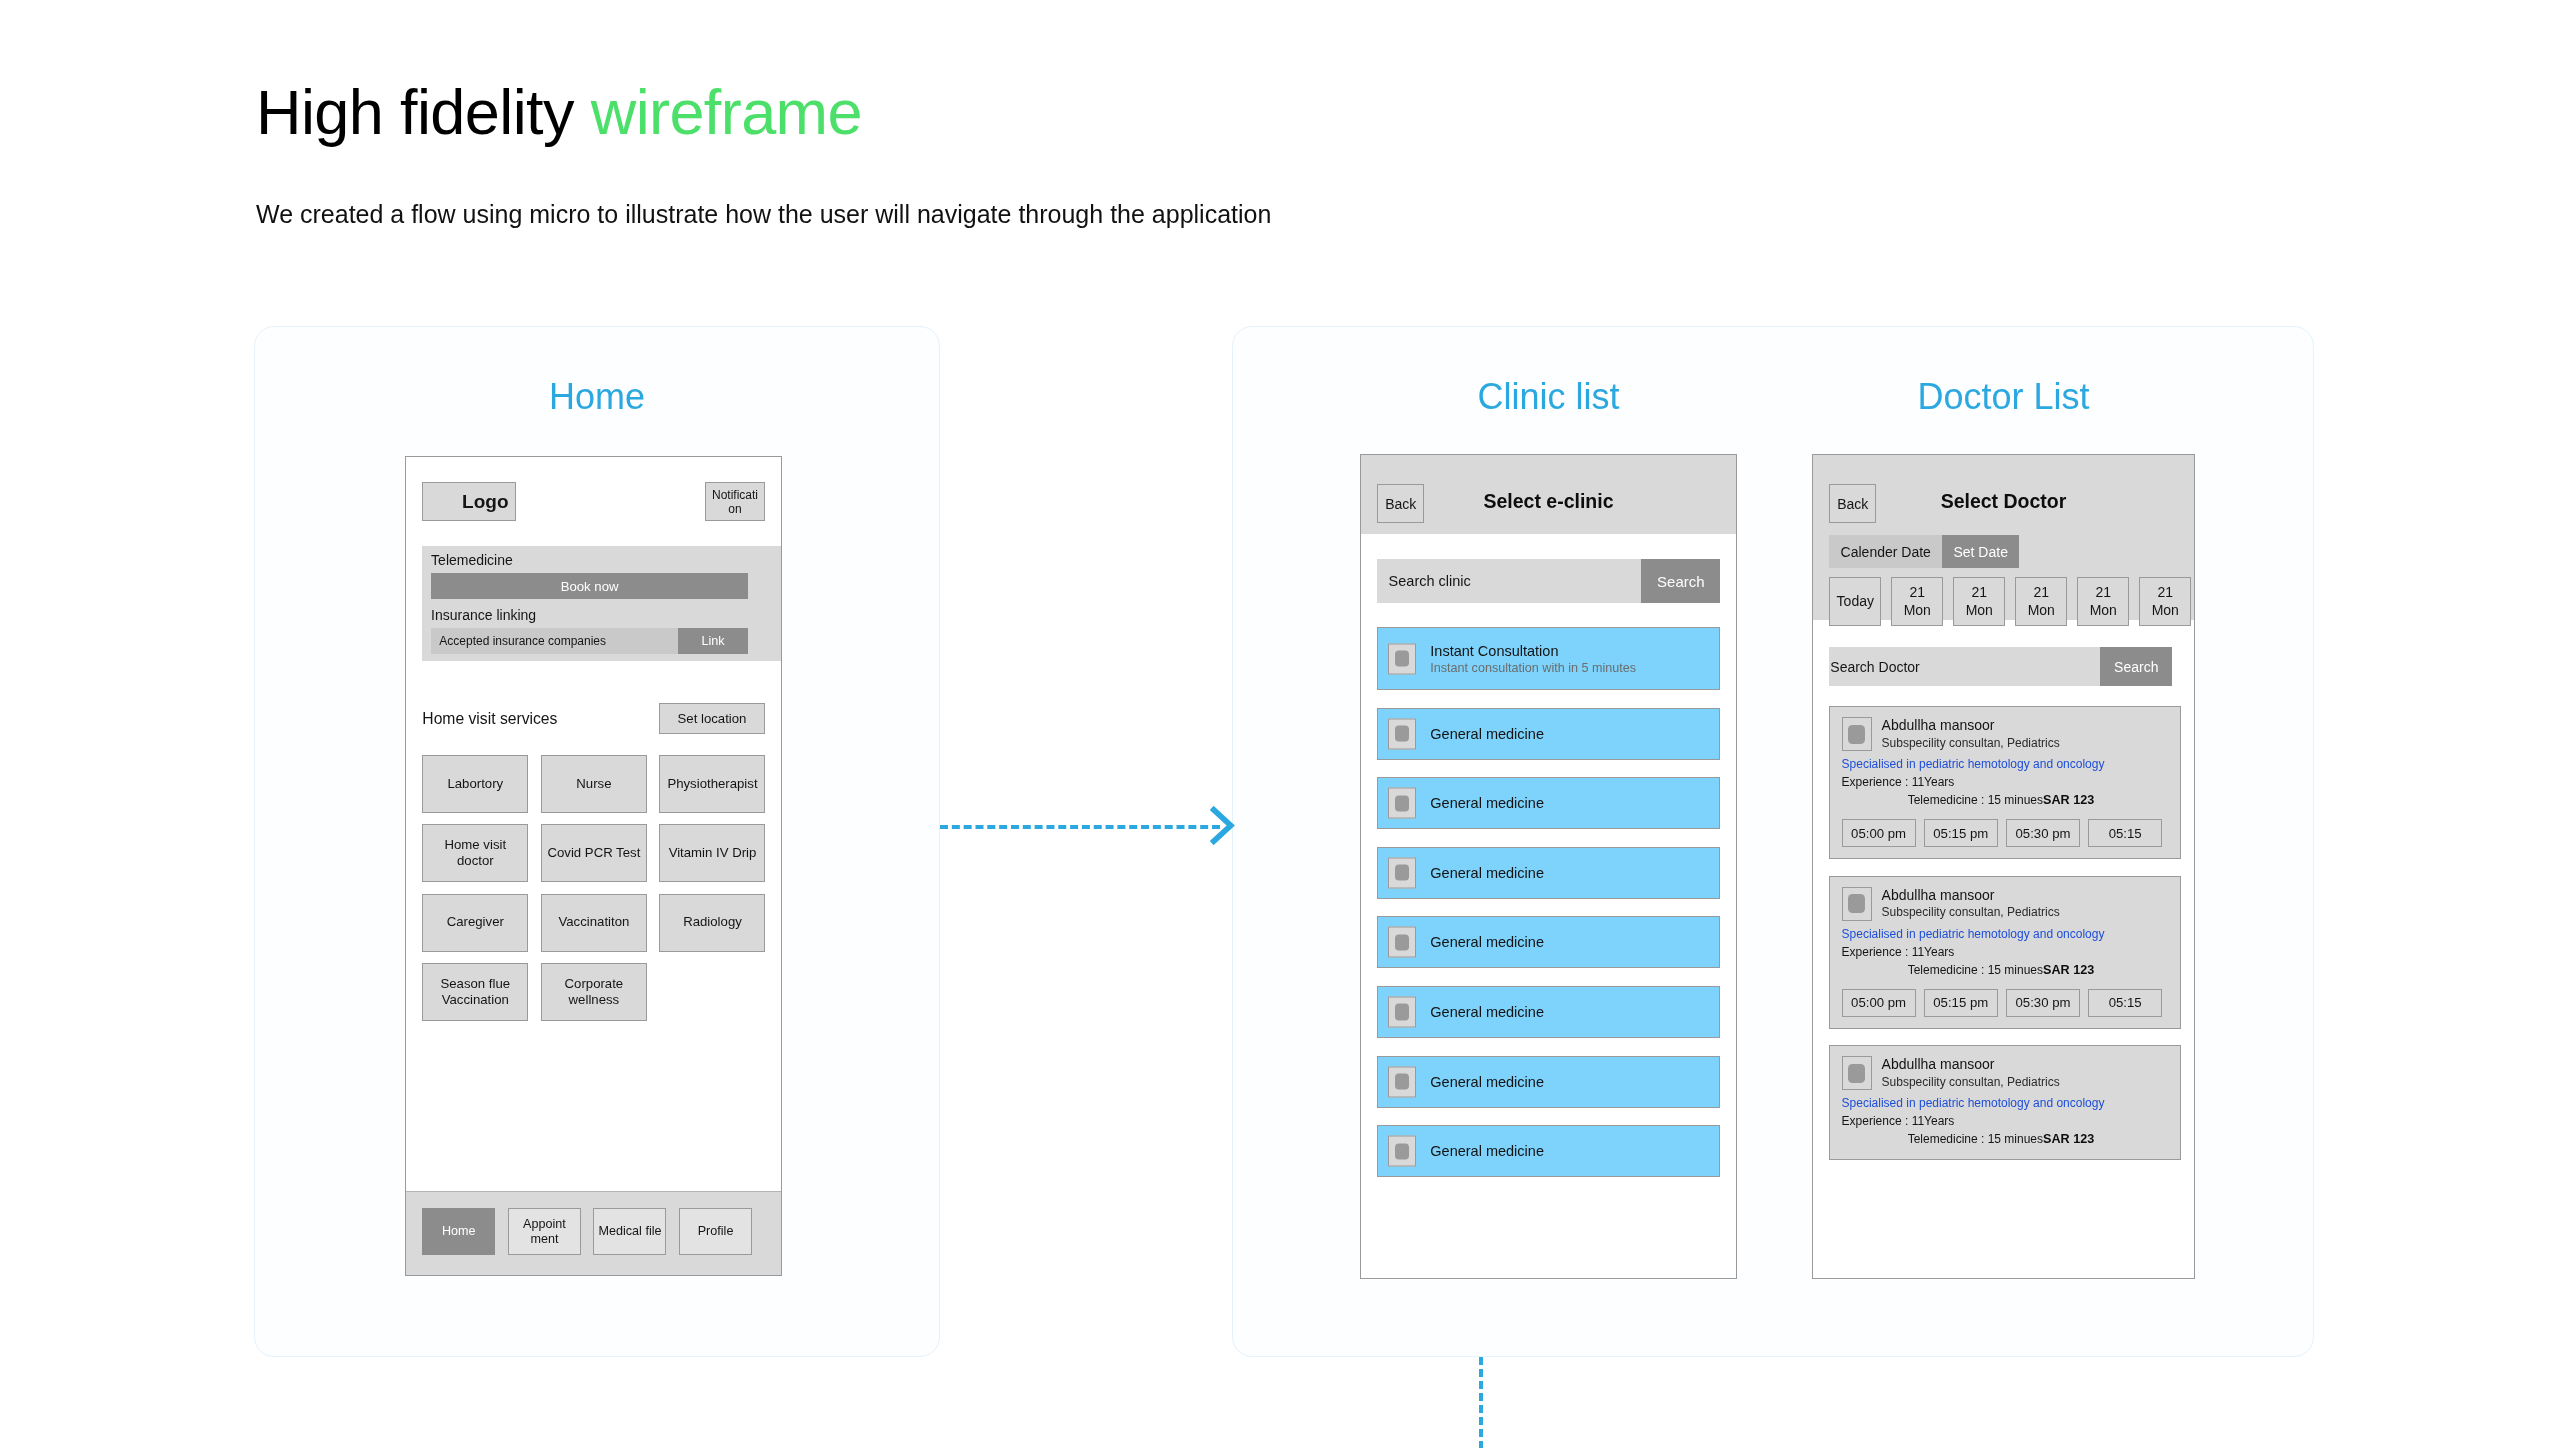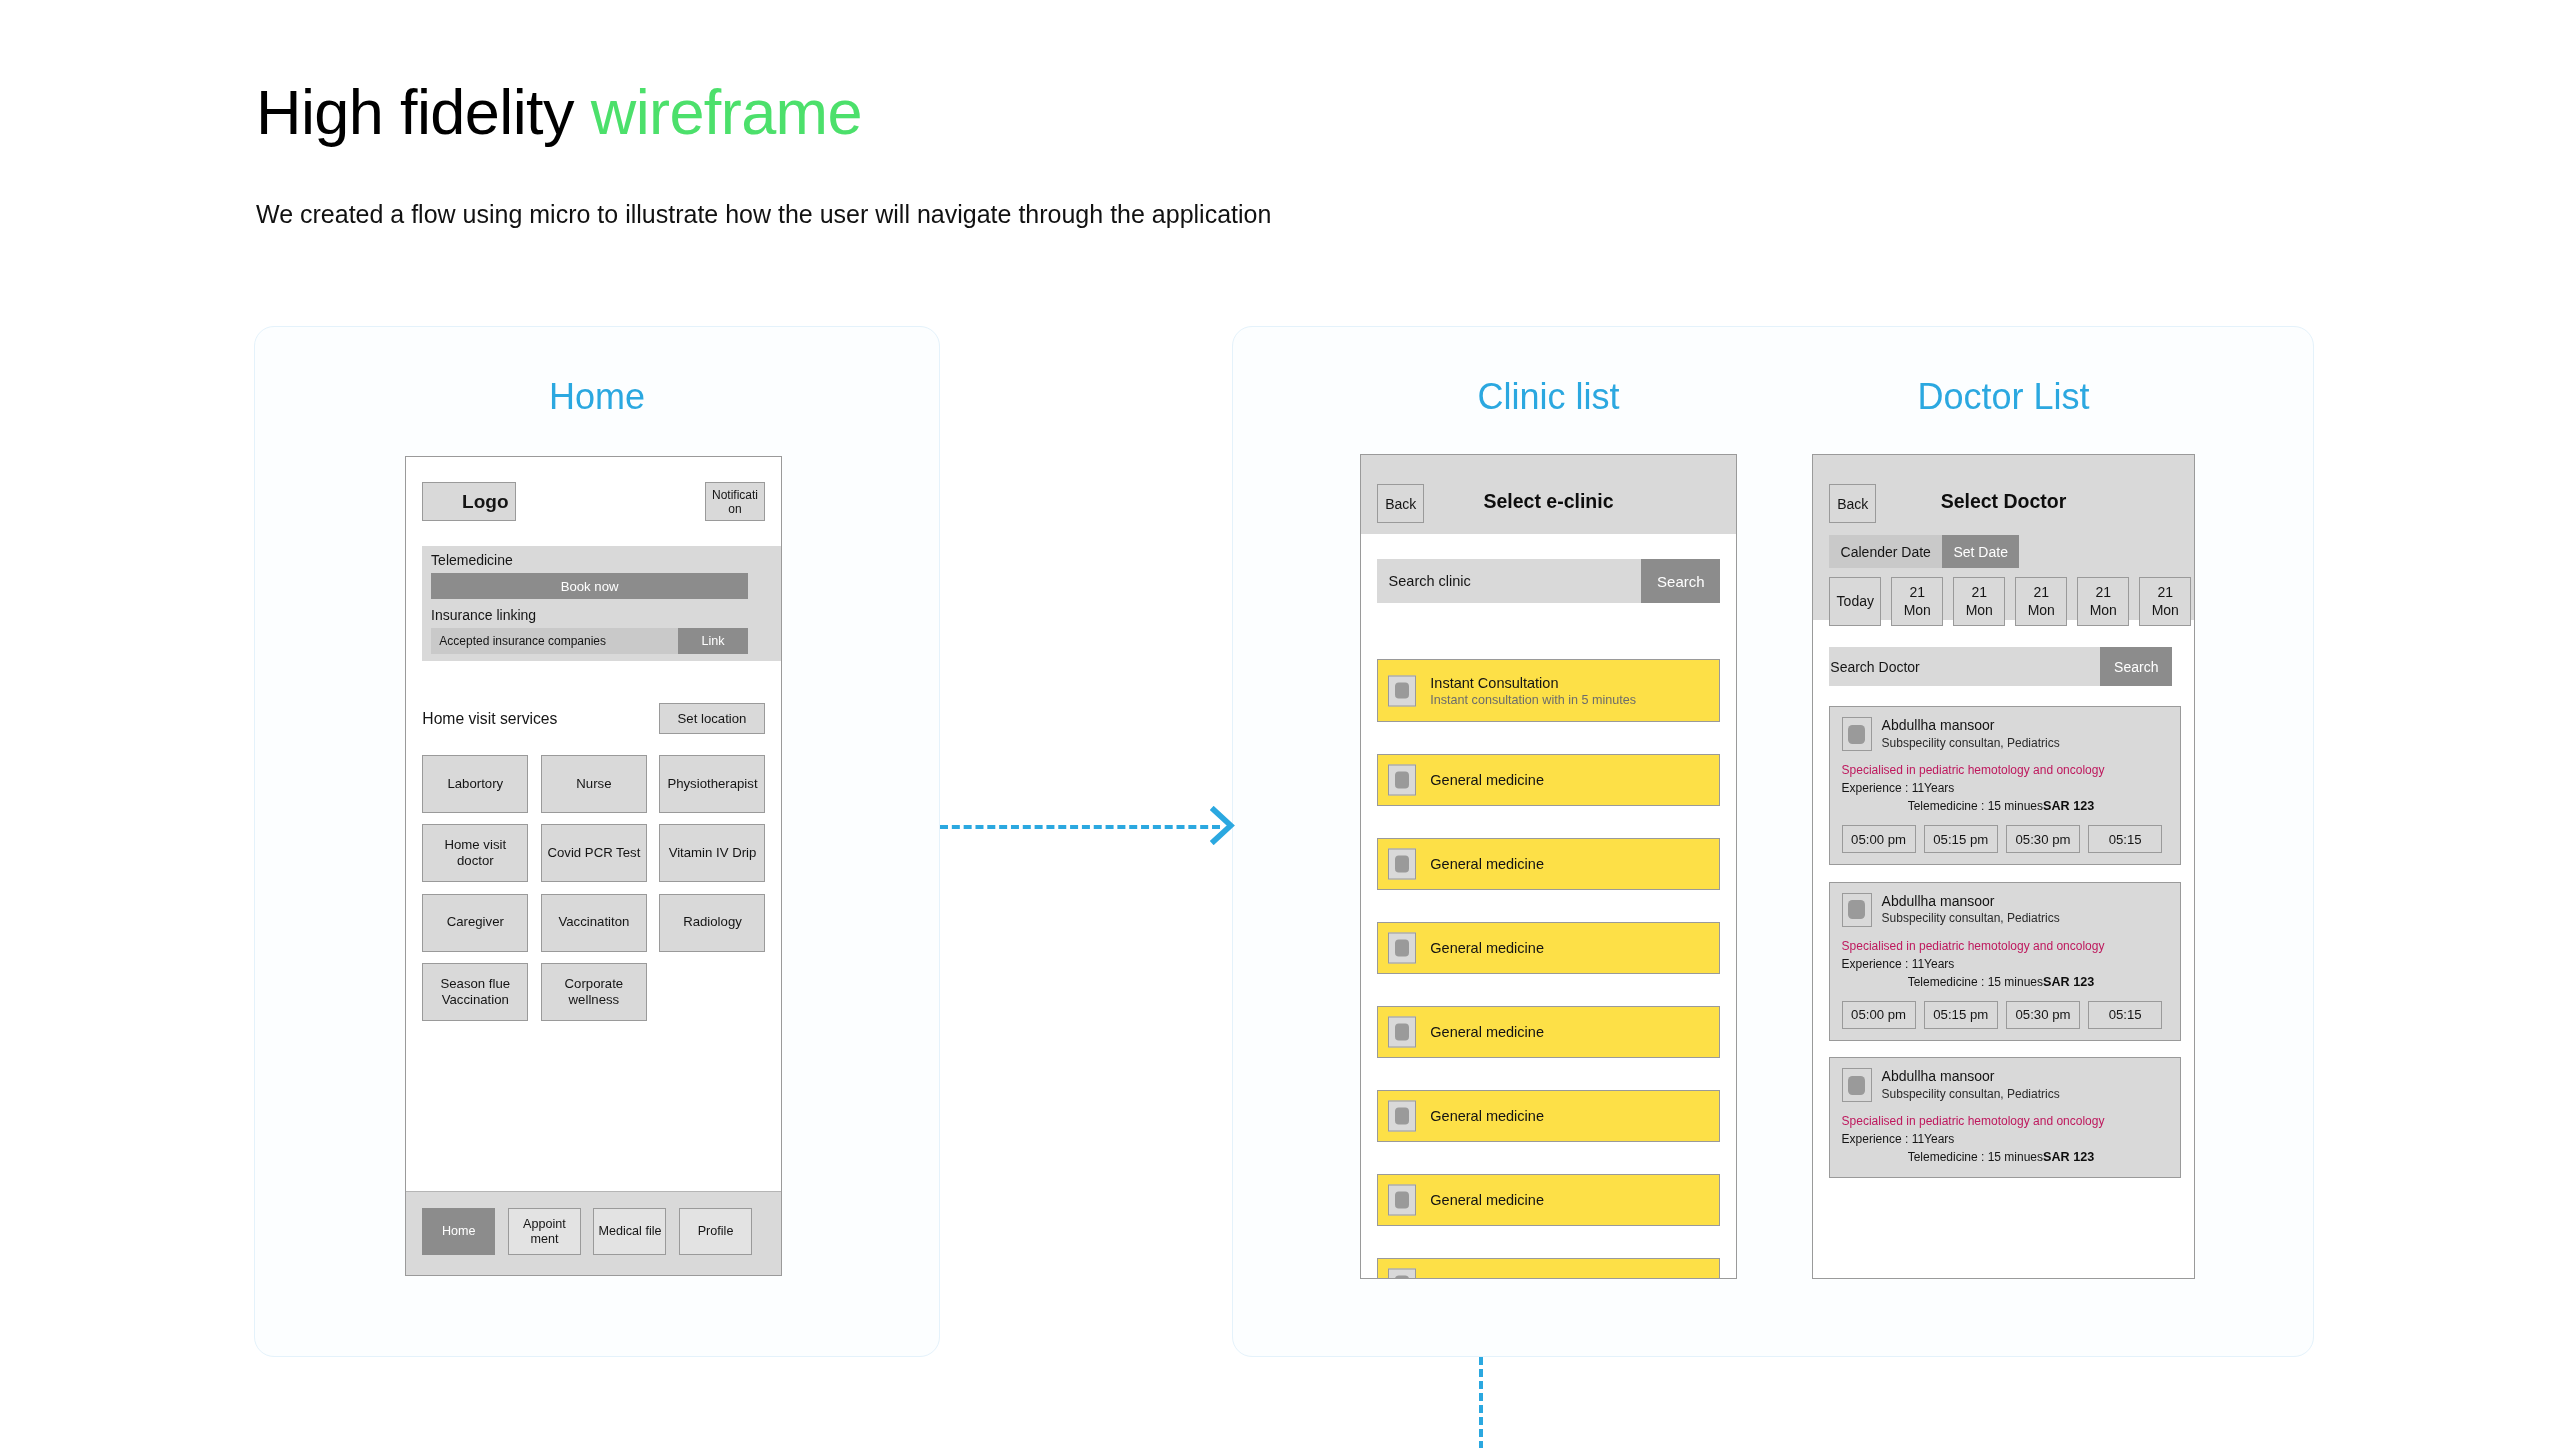--- a/index.html
+++ b/index.html
@@ -179,21 +179,21 @@
     position: absolute; left: 11.3px; top: 14px; font-size: 14.5px; color: #151515;
   }
   #clinic-search-btn {
     position: absolute; right: 0; top: 0; width: 79px; height: 44px; font-size: 15px;
   }
   #clinic-list {
     position: absolute; left: 16.3px; top: 172px; width: 343px;
   }
   .clinic-row {
     position: relative; width: 343px; height: 52px; margin-bottom: 17.6px;
-    background: #fde047; border: 1.3px solid #9A9A9A; box-sizing: border-box; margin-top: 32px;
+    background: #7dd3fc; border: 1.3px solid #9A9A9A; box-sizing: border-box;
   }
   .clinic-row.tall { height: 63px; }
   .clinic-thumb {
     position: absolute; left: 10px; top: 50%; transform: translateY(-50%);
     width: 28px; height: 31px; background: #D9D9D9;
     border: 1.3px solid #9A9A9A; box-sizing: border-box;
     display: flex; align-items: center; justify-content: center;
   }
   .clinic-thumb i {
     display: block; width: 14px; height: 16.3px; background: #9A9A9A; border-radius: 3.8px;
@@ -249,21 +249,21 @@
   }
   .doc-top { display: flex; align-items: flex-start; gap: 10px; }
   .doc-thumb {
     flex: 0 0 auto; width: 30px; height: 34px;
     background: #D9D9D9; border: 1.3px solid #9A9A9A; box-sizing: border-box;
     display: flex; align-items: center; justify-content: center;
   }
   .doc-thumb i { display: block; width: 16.3px; height: 19px; background: #9A9A9A; border-radius: 4.4px; }
   .doc-name { font-size: 14px; color: #131313; line-height: 17.6px; }
   .doc-role { font-size: 12px; color: #2A2A2A; line-height: 16.3px; }
-  .doc-spec { font-size: 12px; color: #be185d; line-height: 18px; margin-top: 10px; }
+  .doc-spec { font-size: 12px; color: #1d4ed8; line-height: 18px; margin-top: 4px; }
   .doc-exp  { font-size: 12px; color: #151515; line-height: 18px; }
   .doc-tele-row {
     display: flex; justify-content: center; align-items: baseline;
     font-size: 12px; line-height: 18px; color: #151515;
   }
   .doc-price { font-weight: bold; font-size: 12.6px; color: #0D0D0D; padding-right: 8.8px; }
   .doc-slots { display: flex; gap: 8.2px; margin-top: 10px; overflow: hidden; width: 327px; }
   .doc-slots .slot {
     flex: 0 0 auto; width: 74px; height: 28px;
     background: #D9D9D9; border: 1.3px solid #9A9A9A; box-sizing: border-box;

